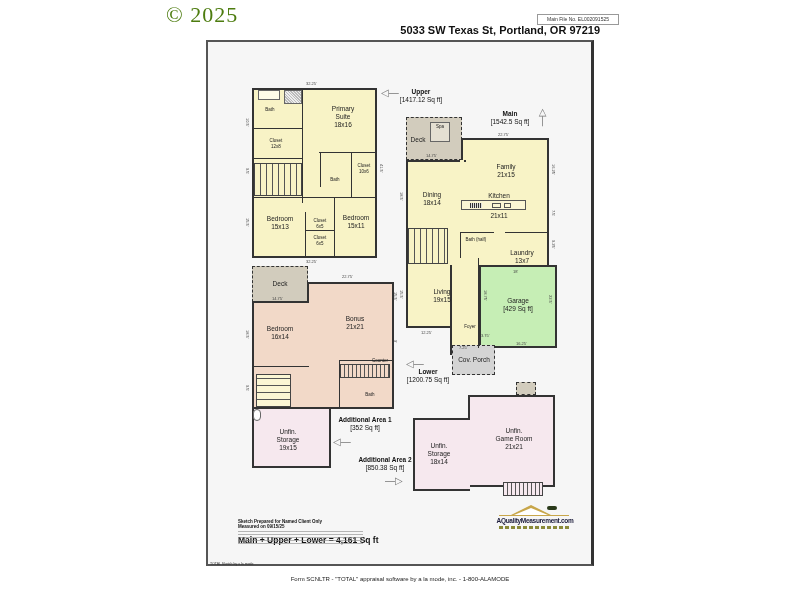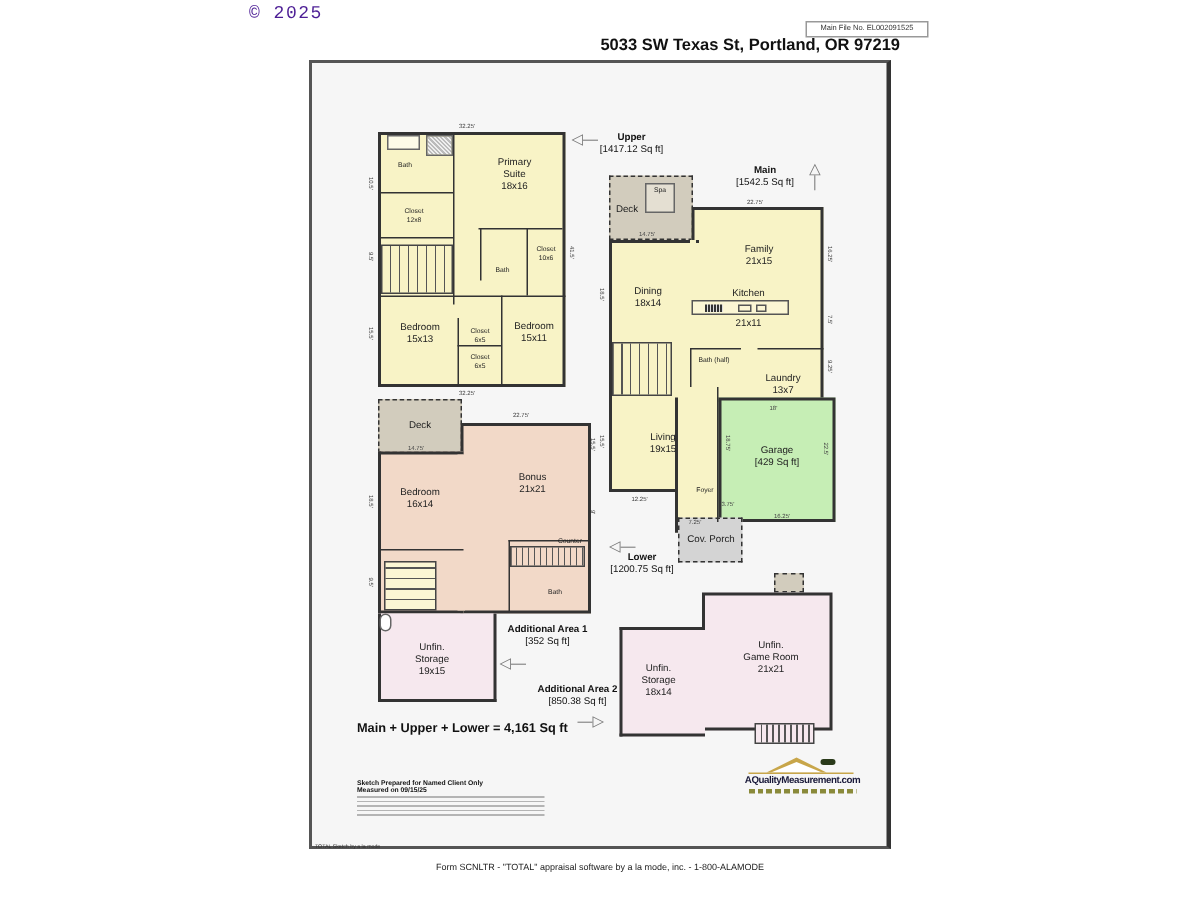--- a/index.html
+++ b/index.html
@@ -1,21 +1,21 @@
 <!DOCTYPE html>
 <html><head>
 <meta charset="utf-8">
 <style>
   html, body { margin: 0; padding: 0; }
   body {
     width: 800px; height: 600px; background: #ffffff; position: relative; overflow: hidden;
     font-family: "Liberation Sans", sans-serif; color: #111;
   }
   .abs { position: absolute; }
-  .copyright { left: 166px; top: 2px; font-size: 12px; color: #4c1d95; font-family: Liberation Mono, monospace; letter-spacing: 1px; }
+  .copyright { left: 166px; top: 2px; font-size: 22px; color: #4d7c0f; font-family: Liberation Serif, serif; letter-spacing: 1px; }
   .mainfile { left: 537px; top: 14px; width: 80px; height: 9px; border: 1px solid #999; font-size: 5px; line-height: 9px; text-align: center; color: #333; background: #fff; }
   .address { left: 200px; top: 24px; width: 400px; text-align: right; font-weight: bold; font-size: 11px; font-family: "Liberation Sans", sans-serif; }
   .frame { left: 206px; top: 40px; width: 388px; height: 526px; border: 2px solid #555; border-right: 3px solid #333; background: #f6f6f6; box-sizing: border-box; }
   .footer { left: 200px; top: 576px; width: 400px; text-align: center; font-size: 6px; color: #222; }
   .fp { position: absolute; box-sizing: border-box; }
   .wall { border: 2px solid #333; }
   .upper { background: #f8f3c6; }
   .main { background: #f8f3c6; }
   .lower { background: #f2d9c8; }
   .garage { background: #c6eeb5; }
@@ -25,21 +25,21 @@
   .room-label { position: absolute; font-size: 6.5px; text-align: center; line-height: 8px; color: #222; }
   .small-label { position: absolute; font-size: 4.5px; text-align: center; line-height: 5.5px; color: #222; }
   .dim { position: absolute; font-size: 4px; color: #444; }
   .dimv { position: absolute; font-size: 4px; color: #444; transform: rotate(90deg); transform-origin: left top; white-space: nowrap; }
   .level-label { position: absolute; font-size: 6.5px; text-align: center; line-height: 8px; }
   .level-label b { font-weight: bold; }
   .stairs { position: absolute; background: repeating-linear-gradient(90deg, #f8f3c6 0 5px, #555 5px 6px); border: 1px solid #444; box-sizing: border-box; }
   .stairs-h { position: absolute; background: repeating-linear-gradient(0deg, #fbf6d4 0 6px, #555 6px 7px); border: 1px solid #444; box-sizing: border-box; }
   .inwall { position: absolute; background: #333; }
   .arrow { position: absolute; font-size: 10px; color: #777; }
-  .total { left: 238px; top: 480px; font-weight: bold; font-size: 8.5px; }
+  .total { left: 238px; top: 535px; font-weight: bold; font-size: 8.5px; }
   .prepared { left: 238px; top: 519px; font-weight: bold; font-size: 4.5px; line-height: 5px; }
   .fineprint { left: 238px; top: 530px; width: 125px; height: 14px; background: repeating-linear-gradient(0deg, #888 0 1px, transparent 1px 3px); opacity: .6; }
   .sketchby { left: 210px; top: 562px; font-size: 3.5px; color: #333; }
   .logo { left: 495px; top: 505px; width: 80px; height: 30px; }
   .logo-roof { position: absolute; left: 16px; top: 0px; width: 0; height: 0; border-left: 20px solid transparent; border-right: 20px solid transparent; border-bottom: 10px solid #c8a64a; }
   .logo-roof-inner { position: absolute; left: 19px; top: 3px; width: 0; height: 0; border-left: 17px solid transparent; border-right: 17px solid transparent; border-bottom: 7px solid #fff; }
   .logo-line { position: absolute; left: 4px; top: 10px; width: 70px; height: 1px; background: #c8a64a; }
   .logo-text { position: absolute; left: 0; top: 12px; width: 80px; text-align: center; font-size: 6.5px; color: #1a1a3a; letter-spacing: -0.3px; font-weight: bold; }
   .logo-sub { position: absolute; left: 4px; top: 21px; width: 72px; height: 3px; background: repeating-linear-gradient(90deg, #8a8a3a 0 4px, transparent 4px 6px); }
   .logo-cap { position: absolute; left: 52px; top: 1px; width: 10px; height: 4px; background: #2a3a1a; border-radius: 2px; }

